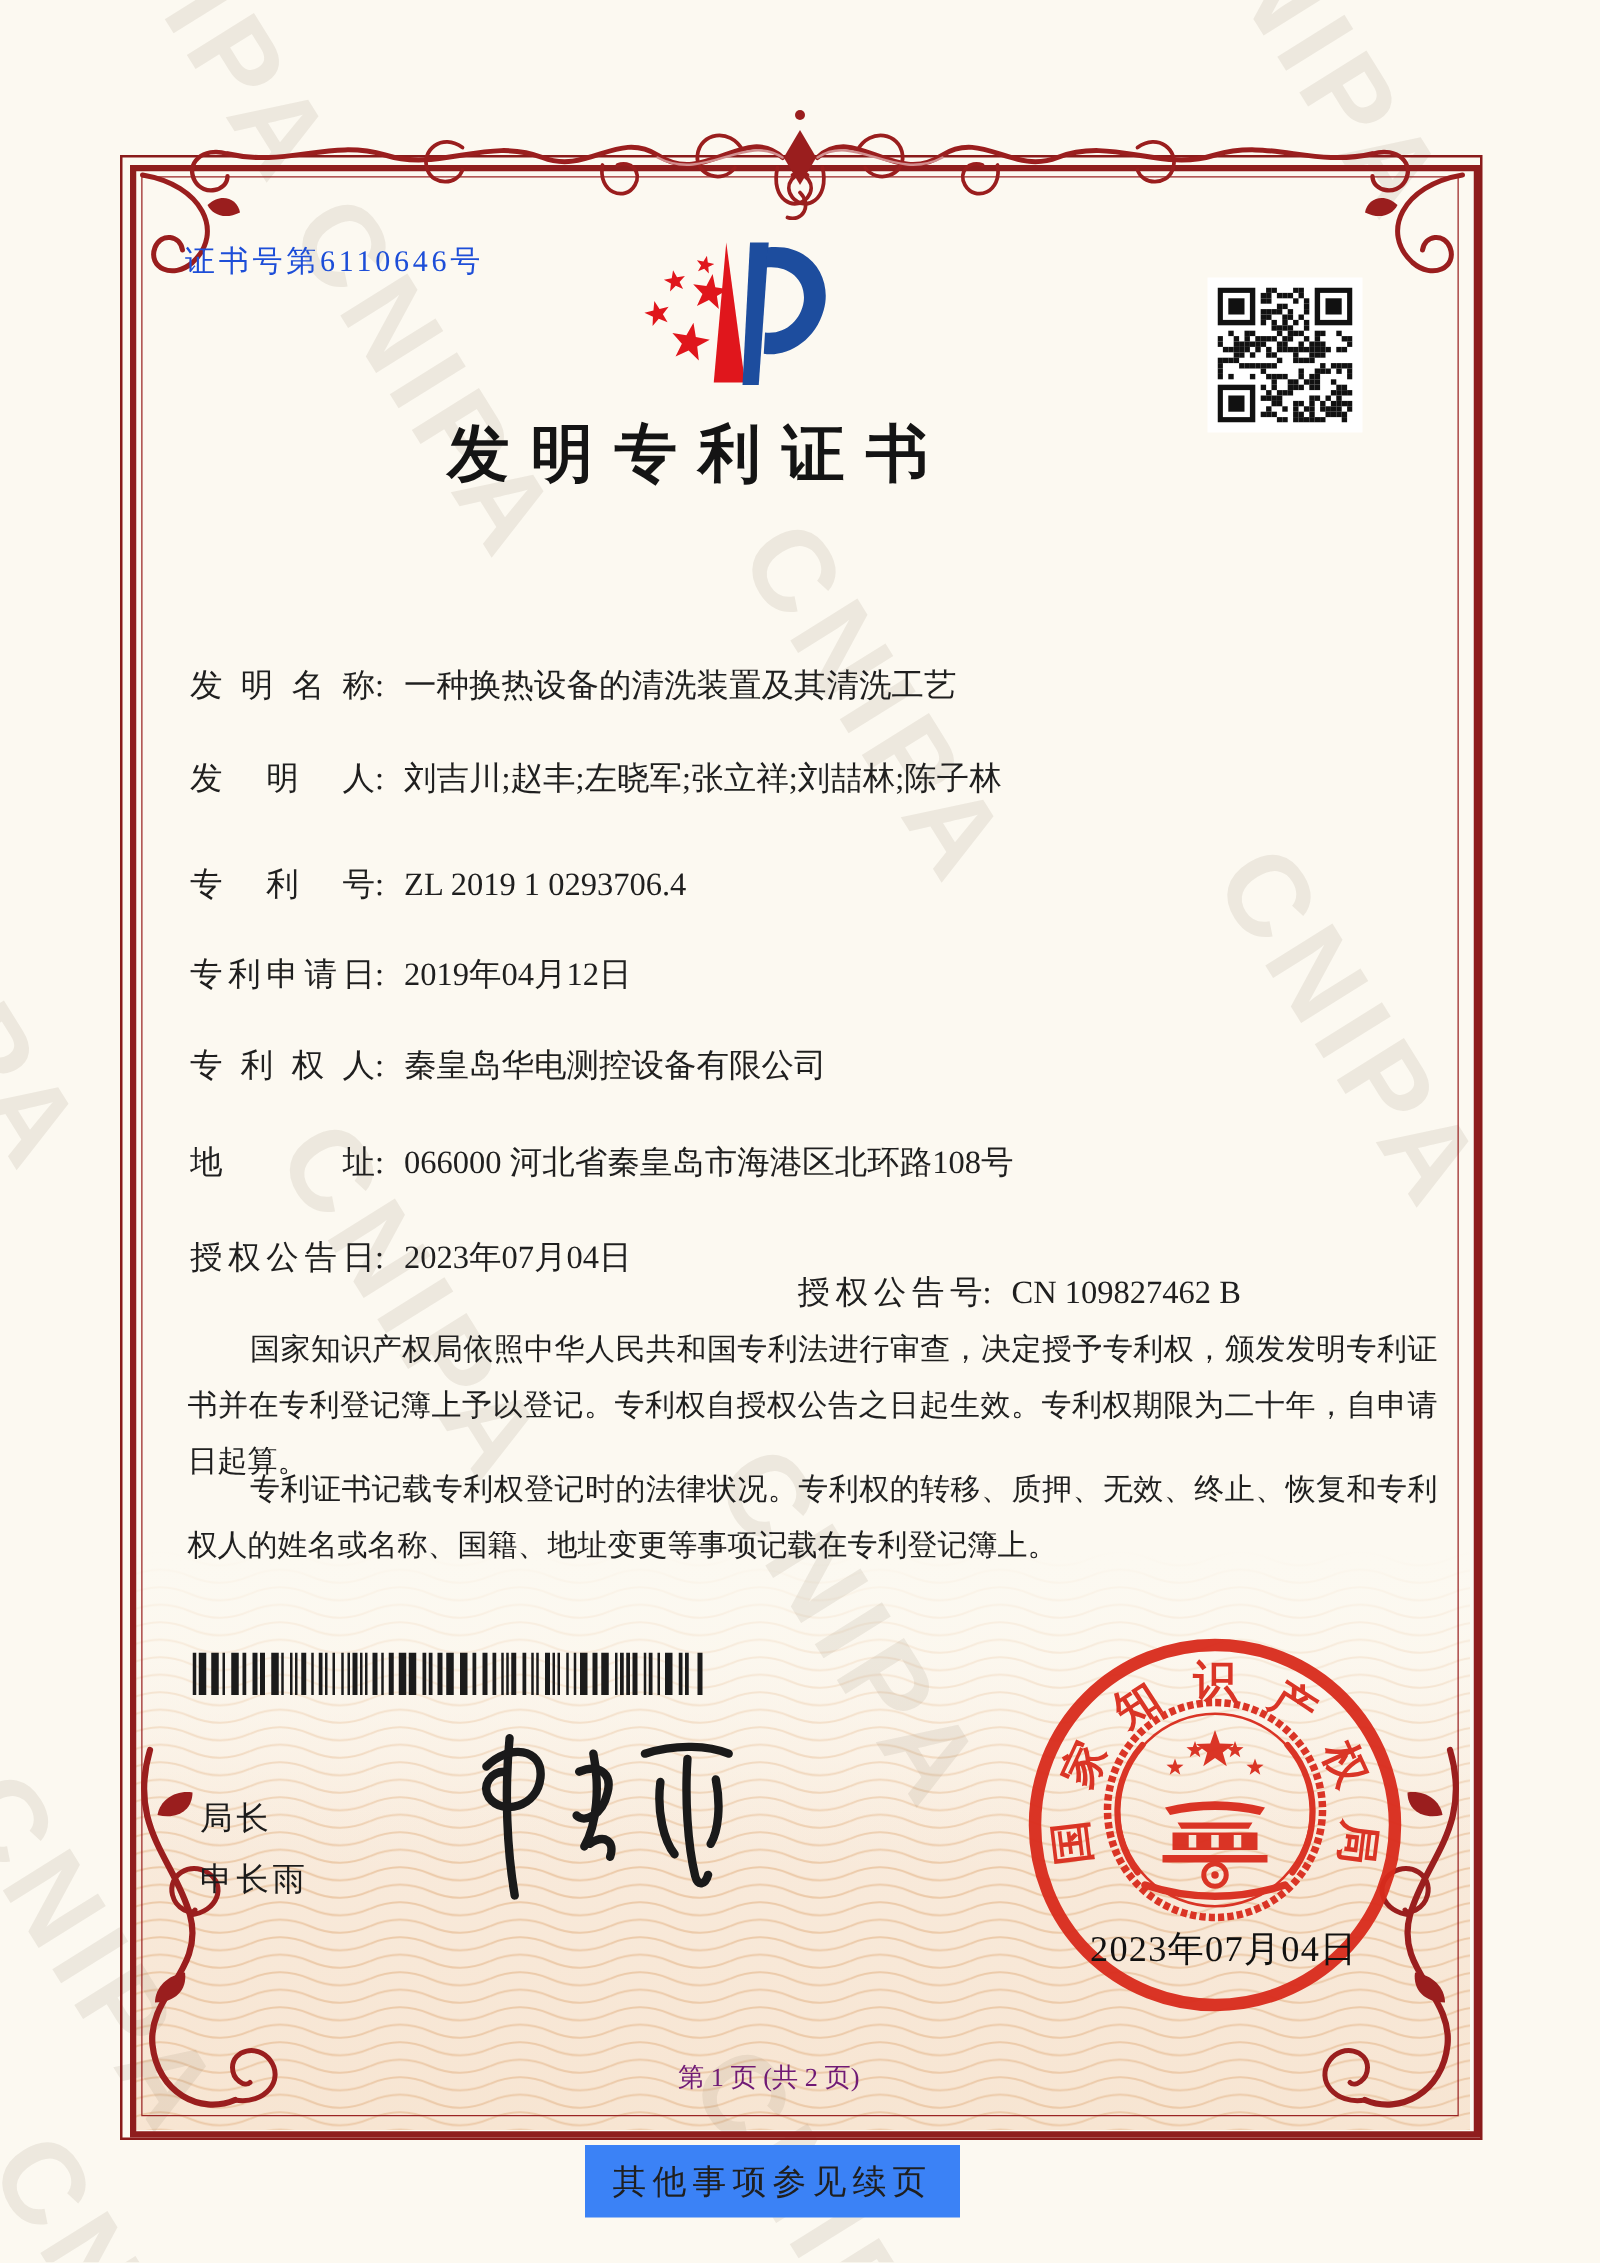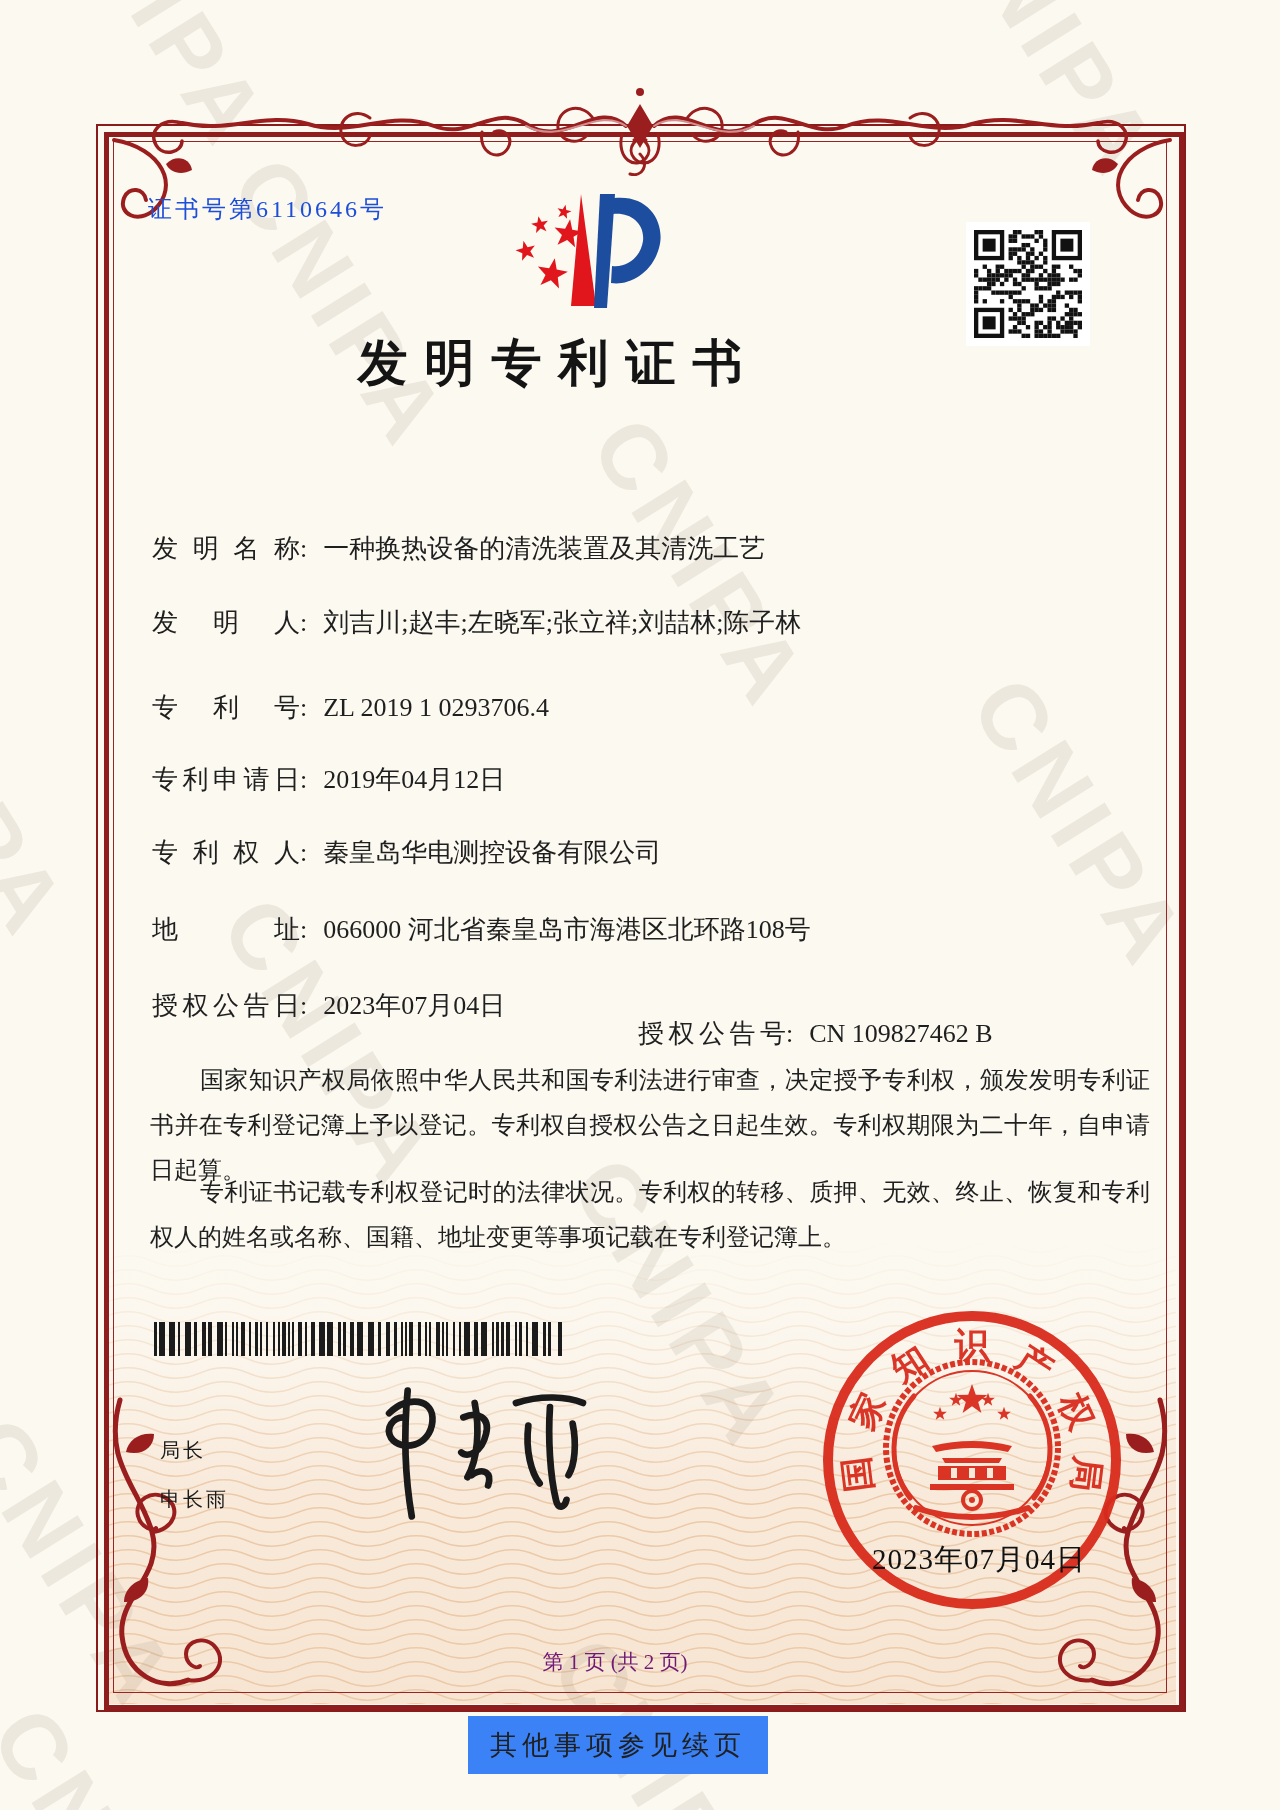--- a/index.html
+++ b/index.html
@@ -39,21 +39,21 @@
   .fcolon{display:inline-block;margin-right:16px;}
   .col2{position:absolute;left:486px;top:0;margin-top:28px;}
 
   
   .para{position:absolute;left:150px;width:1000px;font-size:24px;line-height:45px;
         text-align:justify;text-indent:50px;color:#1f1f1f;z-index:5;}
 
   
   .barcode{position:absolute;left:154px;top:1322px;width:412px;height:34px;z-index:5;}
   .signer{position:absolute;left:160px;font-family:"Liberation Sans","DejaVu Sans",sans-serif;
-          font-size:20px;letter-spacing:3px;color:#1b1b1b;z-index:5;}
+          font-size:26px;letter-spacing:3px;color:#1b1b1b;z-index:5;}
   .signature{position:absolute;left:375px;top:1372px;width:220px;height:165px;z-index:5;}
 
   .seal{position:absolute;left:814px;top:1302px;width:316px;height:316px;z-index:6;opacity:.95;}
   .seal svg{position:absolute;inset:0;}
   .rchar{position:absolute;left:50%;top:50%;font-weight:700;font-size:35px;color:#d92b1c;
          transform:translate(-50%,-50%) rotate(var(--a)) translateY(-115px);}
   .seal-date{position:absolute;left:872px;top:1540px;font-size:29px;letter-spacing:1px;color:#111;z-index:7;}
 
   .page-num{position:absolute;left:0;top:1648px;width:1230px;text-align:center;font-size:21px;color:#701a75;z-index:5;}
   .cont-note{position:absolute;left:468px;top:1716px;width:300px;height:58px;background:#3b82f6;

